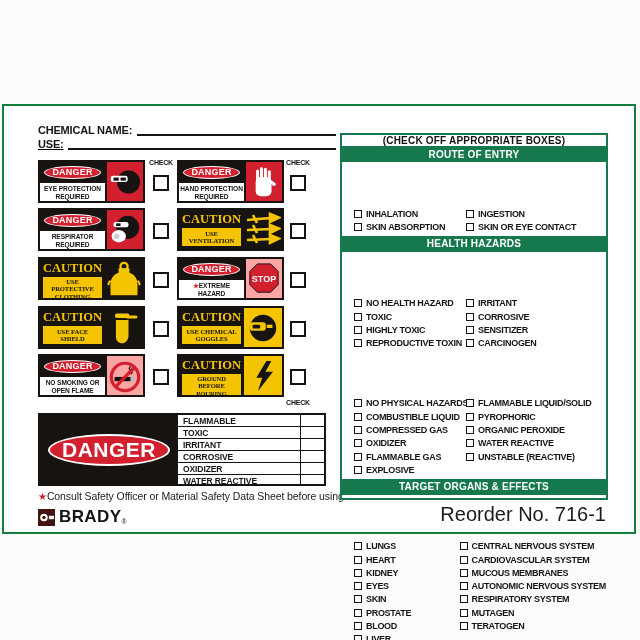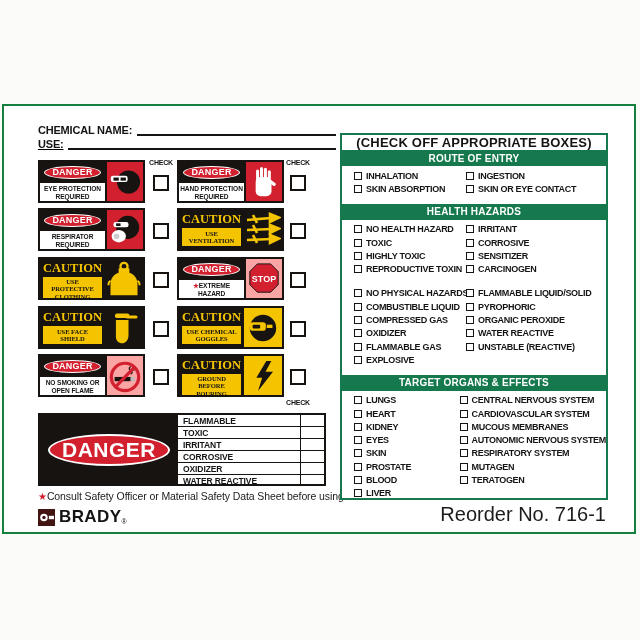--- a/index.html
+++ b/index.html
@@ -55,26 +55,26 @@
   .brand svg { display:block; }
   .brand-name { font-size:17px; font-weight:800; letter-spacing:0.4px; color:#141414; margin-left:4px; }
   .brand-reg { font-size:7px; color:#141414; align-self:flex-end; margin-bottom:2px; }
 
   .reorder { position:absolute; right:28px; top:397px; font-size:20px; color:#1b1b1b; }
 
   
   .panel { position:absolute; left:336px; top:27px; width:268px; height:367px; border:2px solid #15794d;
            background:#fff; display:flex; flex-direction:column; }
   .panel-header { height:20px; display:flex; align-items:center; justify-content:center;
-                  font-size:13px; font-weight:700; letter-spacing:0.2px; color:#141414; }
+                  font-size:10px; font-weight:700; letter-spacing:0.2px; color:#141414; }
   .cl-section { display:flex; flex-direction:column; }
   .cl-section.grow { flex:1; }
   .cl-bar { height:16px; background:#15794d; color:#ffffff; font-size:10px; font-weight:700;
             letter-spacing:0.2px; display:flex; align-items:center; justify-content:center; }
-  .cl-cols { display:flex; padding:3px 0 8px 12px; }
+  .cl-cols { display:flex; padding:3px 0 2px 12px;margin-top:42px; }
   .cl-col { width:112px; }
   .cl-col:last-child { width:auto; flex:1; }
   .cl-item { height:13.3px; display:flex; align-items:center; }
   .cl-box { width:8px; height:8px; border:1.8px solid #141414; background:#fff; margin-right:4px; flex:none; }
   .cl-label { font-size:9px; font-weight:700; color:#141414; letter-spacing:-0.3px; white-space:nowrap; }
 </style>
 </head>
 <body>
 
 <div class="card">

